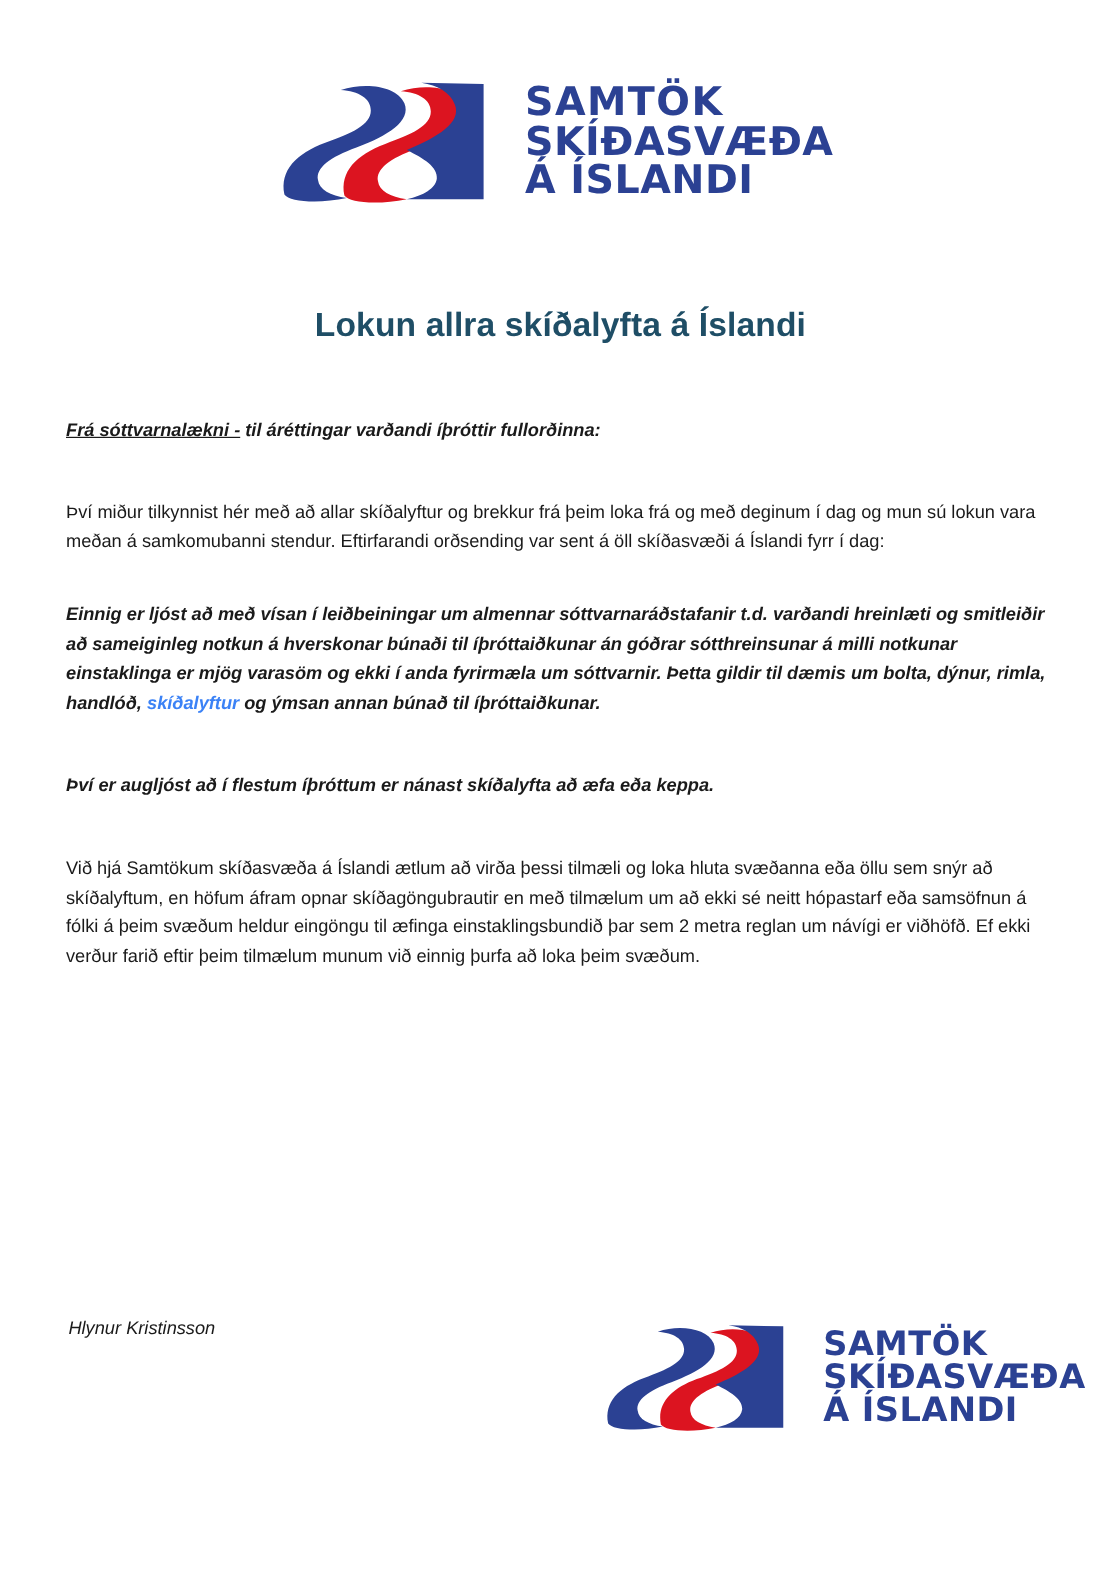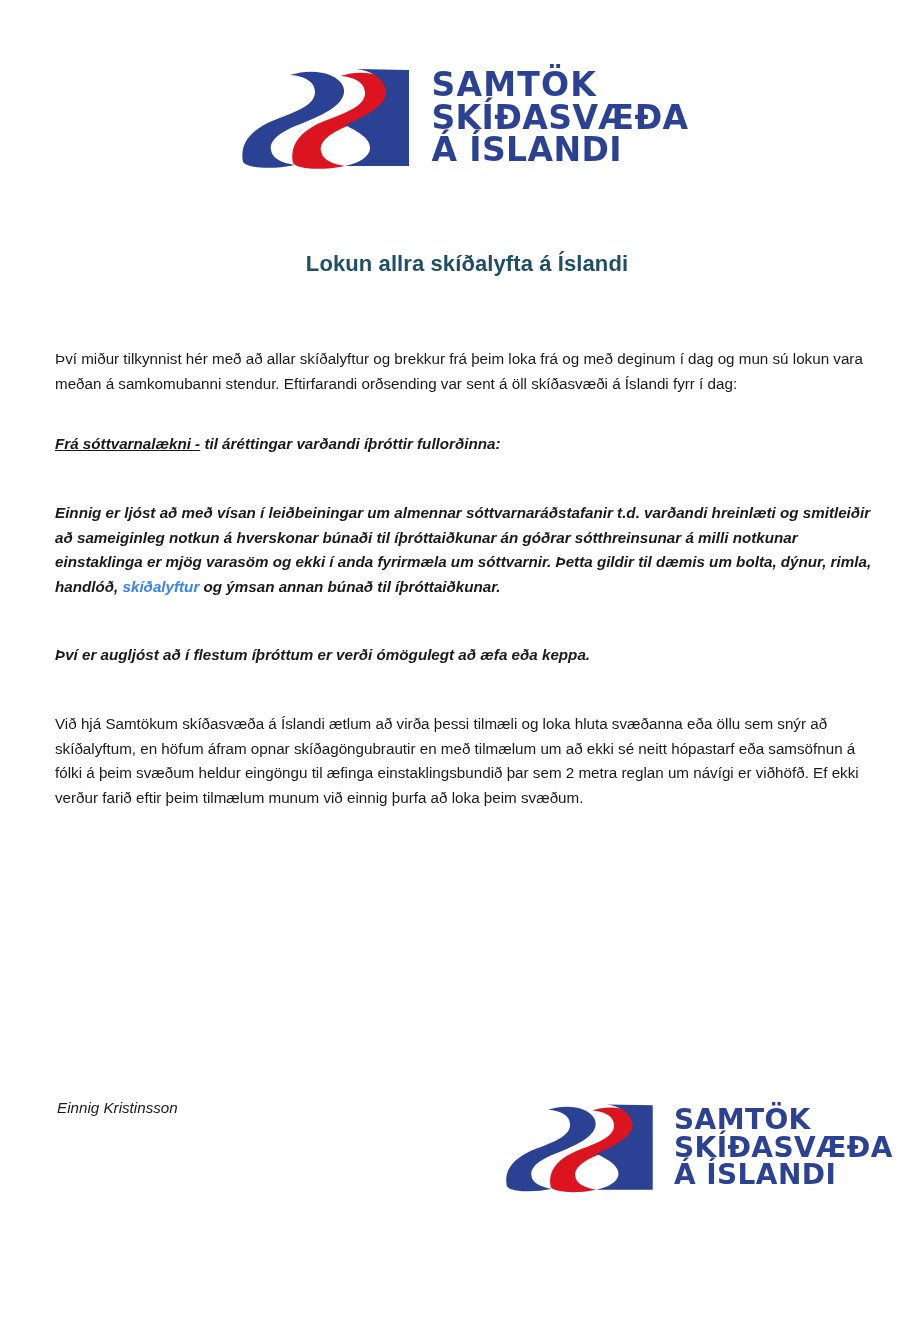--- a/index.html
+++ b/index.html
@@ -21,21 +21,21 @@
     position: relative;
     width: 922px;
     height: 1329px;
     background: #ffffff;
   }
 
   
   .logo {
     display: flex;
     align-items: center;
-    gap: 16px;
+    gap: 28px;
   }
   .logo-mark {
     flex: 0 0 auto;
     display: block;
   }
   .logo-words {
     display: flex;
     flex-direction: column;
     line-height: 0.99;
     color: #2b4193;
@@ -66,21 +66,21 @@
   }
   .logo-bottom .logo-words { font-size: 28px; }
 
   
   .doc-title {
     position: absolute;
     left: 12px;
     right: 0;
     top: 236px;
     text-align: center;
-    font-size: 22px;
+    font-size: 28px;
     font-weight: 700;
     color: #1f4e66;
     letter-spacing: 0.1px;
   }
 
   
   .content {
     position: absolute;
     left: 55px;
     top: 347px;
@@ -138,39 +138,39 @@
         <span class="l2">SKÍÐASVÆÐA</span>
         <span class="l3">Á ÍSLANDI</span>
       </div>
     </div>
   </div>
 
   <h1 class="doc-title">Lokun allra skíðalyfta á Íslandi</h1>
 
   <div class="content">
 
-    <p class="para plain gap-lg">Því miður tilkynnist hér með að allar skíðalyftur og brekkur frá þeim loka frá og með deginum í dag og mun sú lokun vara meðan á samkomubanni stendur. Eftirfarandi orðsending var sent á öll skíðasvæði á Íslandi fyrr í dag:</p>
-
     <p class="para bi gap-xl">
       <span class="u">Frá sóttvarnalækni -</span><span> til áréttingar varðandi íþróttir fullorðinna:</span>
     </p>
+
+    <p class="para plain gap-lg">Því miður tilkynnist hér með að allar skíðalyftur og brekkur frá þeim loka frá og með deginum í dag og mun sú lokun vara meðan á samkomubanni stendur. Eftirfarandi orðsending var sent á öll skíðasvæði á Íslandi fyrr í dag:</p>
 
 
     <p class="para bi gap-xl">
       <span>Einnig er ljóst að með vísan í leiðbeiningar um almennar sóttvarnaráðstafanir t.d. varðandi hreinlæti og smitleiðir að sameiginleg notkun á hverskonar búnaði til íþróttaiðkunar án góðrar sótthreinsunar á milli notkunar einstaklinga er mjög varasöm og ekki í anda fyrirmæla um sóttvarnir. Þetta gildir til dæmis um bolta, dýnur, rimla, handlóð, </span><span class="red">skíðalyftur</span><span> og ýmsan annan búnað til íþróttaiðkunar.</span>
     </p>
 
-    <p class="para bi gap-xl">Því er augljóst að í flestum íþróttum er verði ómögulegt að æfa eða keppa.</p>
+    <p class="para bi gap-xl">Því er augljóst að í flestum íþróttum er nánast skíðalyfta að æfa eða keppa.</p>
 
     <p class="para plain gap-xl">Við hjá Samtökum skíðasvæða á Íslandi ætlum að virða þessi tilmæli og loka hluta svæðanna eða öllu sem snýr að skíðalyftum, en höfum áfram opnar skíðagöngubrautir en með tilmælum um að ekki sé neitt hópastarf eða samsöfnun á fólki á þeim svæðum heldur eingöngu til æfinga einstaklingsbundið þar sem 2 metra reglan um návígi er viðhöfð. Ef ekki verður farið eftir þeim tilmælum munum við einnig þurfa að loka þeim svæðum.</p>
 
   </div>
 
   <div class="signature">
-    <div>Einnig Kristinsson</div>
+    <div>Hlynur Kristinsson</div>
   </div>
 
   <div class="logo-bottom">
     <div class="logo">
       <svg class="logo-mark" width="160" height="99" viewBox="0 0 182 112" aria-hidden="true">
         <path fill="#2b4193" d="M10 100 C 6 80, 20 66, 44 57 C 66 49, 82 42, 82 30 C 82 20, 72 14, 57 13
                                  C 78 6, 104 10, 110 24 C 116 39, 96 51, 70 61 C 48 69, 36 78, 38 88
                                  C 39 96, 48 101, 62 103 C 38 108, 14 106, 10 100 Z"></path>
         <path fill="#dc1420" d="M60 101 C 56 81, 70 67, 94 58 C 116 50, 132 43, 132 31 C 132 21, 122 15, 107 14
                                  C 128 7, 154 11, 160 25 C 166 40, 146 52, 120 62 C 98 70, 86 79, 88 89

